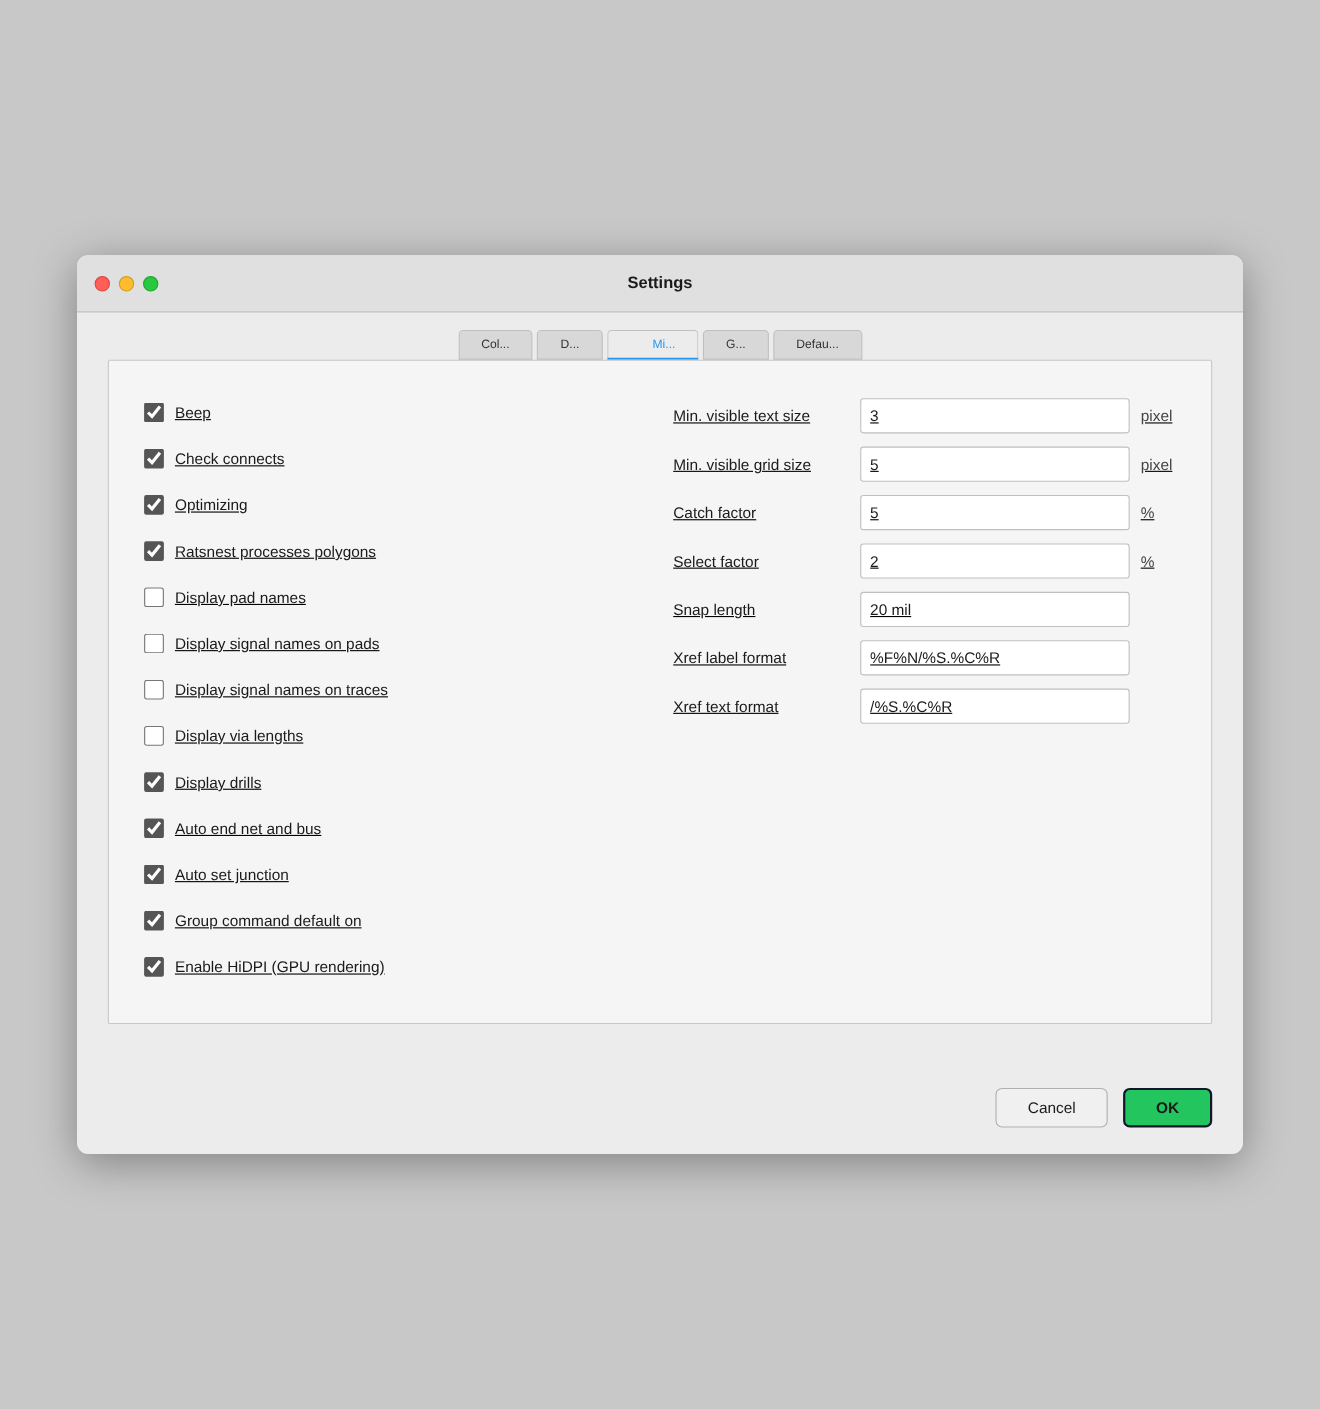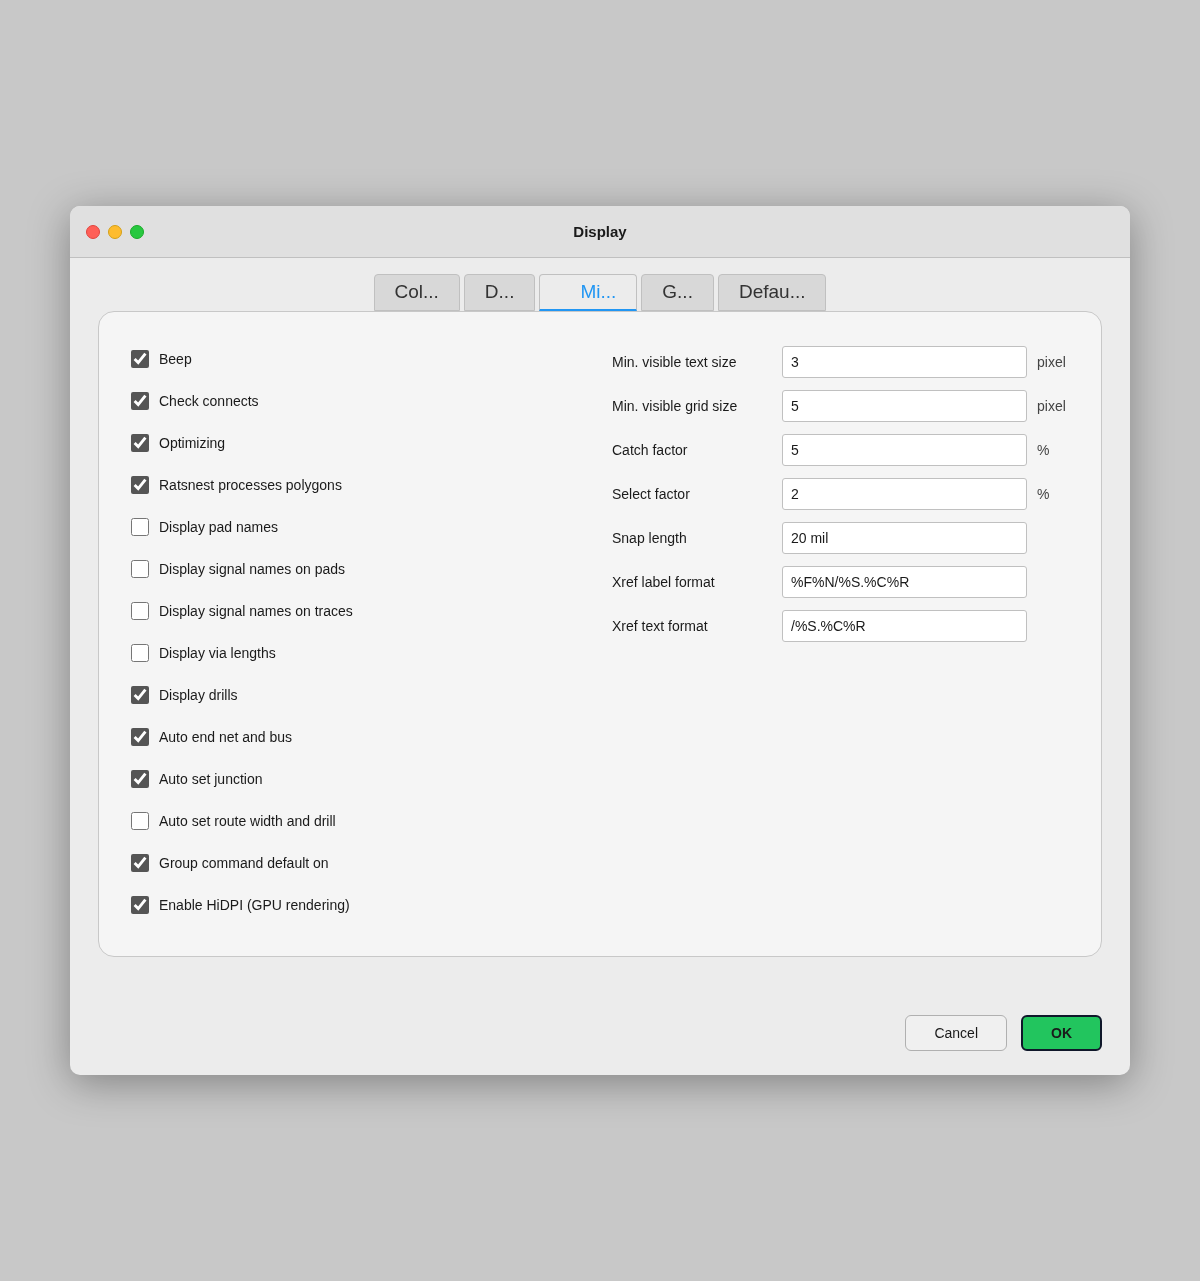--- a/index.html
+++ b/index.html
@@ -58,21 +58,21 @@
     .tabs-bar {
       display: flex;
       justify-content: center;
       gap: 0;
       padding: 16px 0 0 0;
       background: #ececec;
     }
 
     .tab {
       padding: 6px 20px;
-      font-size: 19px;
+      font-size: 11px;
       border: 1px solid #c0c0c0;
       background: #d8d8d8;
       color: #333;
       cursor: pointer;
       border-radius: 4px 4px 0 0;
       margin: 0 2px;
       min-width: 60px;
       text-align: center;
     }
 
@@ -81,22 +81,23 @@
       color: #2196f3;
       border-bottom: 2px solid #2196f3;
       font-weight: 500;
       padding-left: 40px;
     }
 
     .content-area {
       background: #f5f5f5;
       margin: 0 28px 38px 28px;
       border: 1px solid #c8c8c8;
-      border-radius: 16px;
+      border-radius: 2px;
       padding: 28px 32px 32px 32px;
+      text-decoration: underline;
     }
 
     .settings-grid {
       display: grid;
       grid-template-columns: 1fr 1fr;
       column-gap: 24px;
     }
 
     .left-col {
       display: flex;
@@ -197,21 +198,21 @@
 <body>
 
 <div class="window">
 
   <div class="titlebar">
     <div class="traffic-lights">
       <div class="traffic-light tl-close"></div>
       <div class="traffic-light tl-min"></div>
       <div class="traffic-light tl-max"></div>
     </div>
-    <span class="titlebar-title">Display</span>
+    <span class="titlebar-title">Settings</span>
   </div>
 
   <div class="tabs-bar">
     <div class="tab">Col...</div>
     <div class="tab">D...</div>
     <div class="tab active">Mi...</div>
     <div class="tab">G...</div>
     <div class="tab">Defau...</div>
   </div>
 
@@ -268,24 +269,20 @@
         <div class="checkbox-row">
           <input type="checkbox" id="cb-auto-end-net" checked="" style="">
           <label for="cb-auto-end-net" class="checkbox-label">Auto end net and bus</label>
         </div>
 
         <div class="checkbox-row">
           <input type="checkbox" id="cb-auto-set-junction" checked="" style="">
           <label for="cb-auto-set-junction" class="checkbox-label">Auto set junction</label>
         </div>
 
-        <div class="checkbox-row">
-          <input type="checkbox" id="cb-auto-set-route" style="">
-          <label for="cb-auto-set-route" class="checkbox-label">Auto set route width and drill</label>
-        </div>
 
         <div class="checkbox-row">
           <input type="checkbox" id="cb-group-command" checked="" style="">
           <label for="cb-group-command" class="checkbox-label">Group command default on</label>
         </div>
 
 
         <div class="checkbox-row">
           <input type="checkbox" id="cb-enable-hidpi" checked="" style="">
           <label for="cb-enable-hidpi" class="checkbox-label">Enable HiDPI (GPU rendering)</label>

